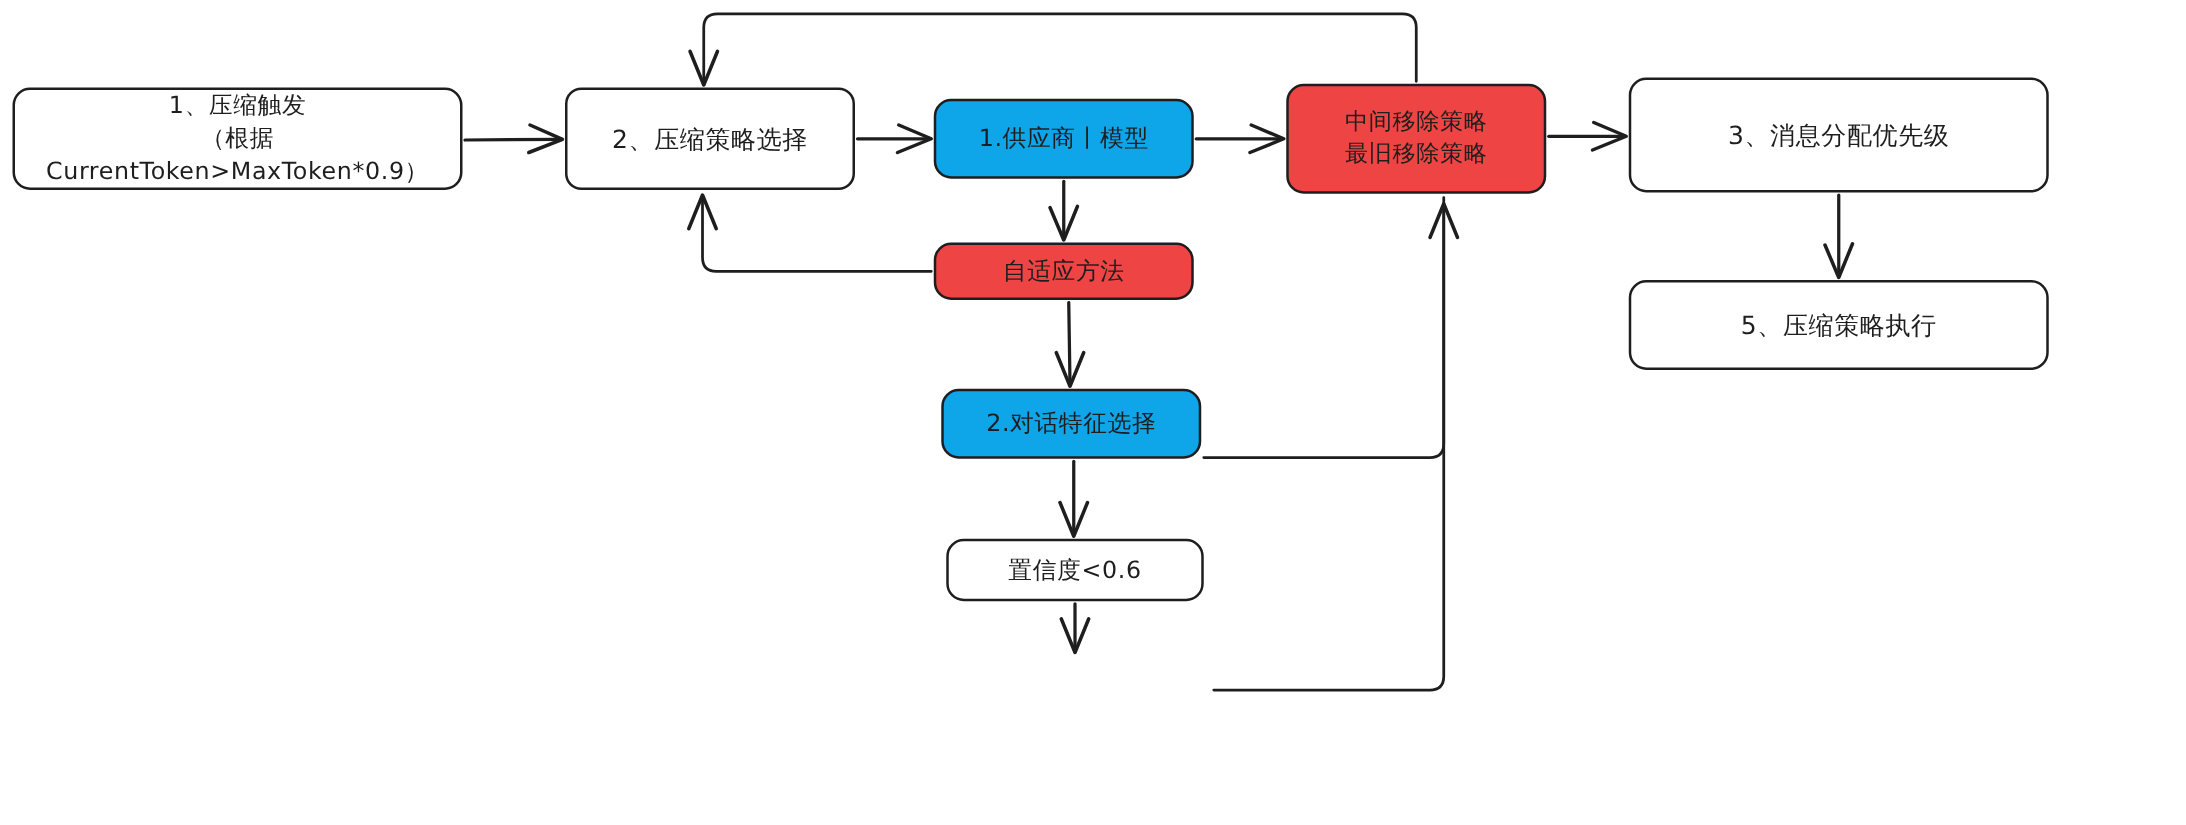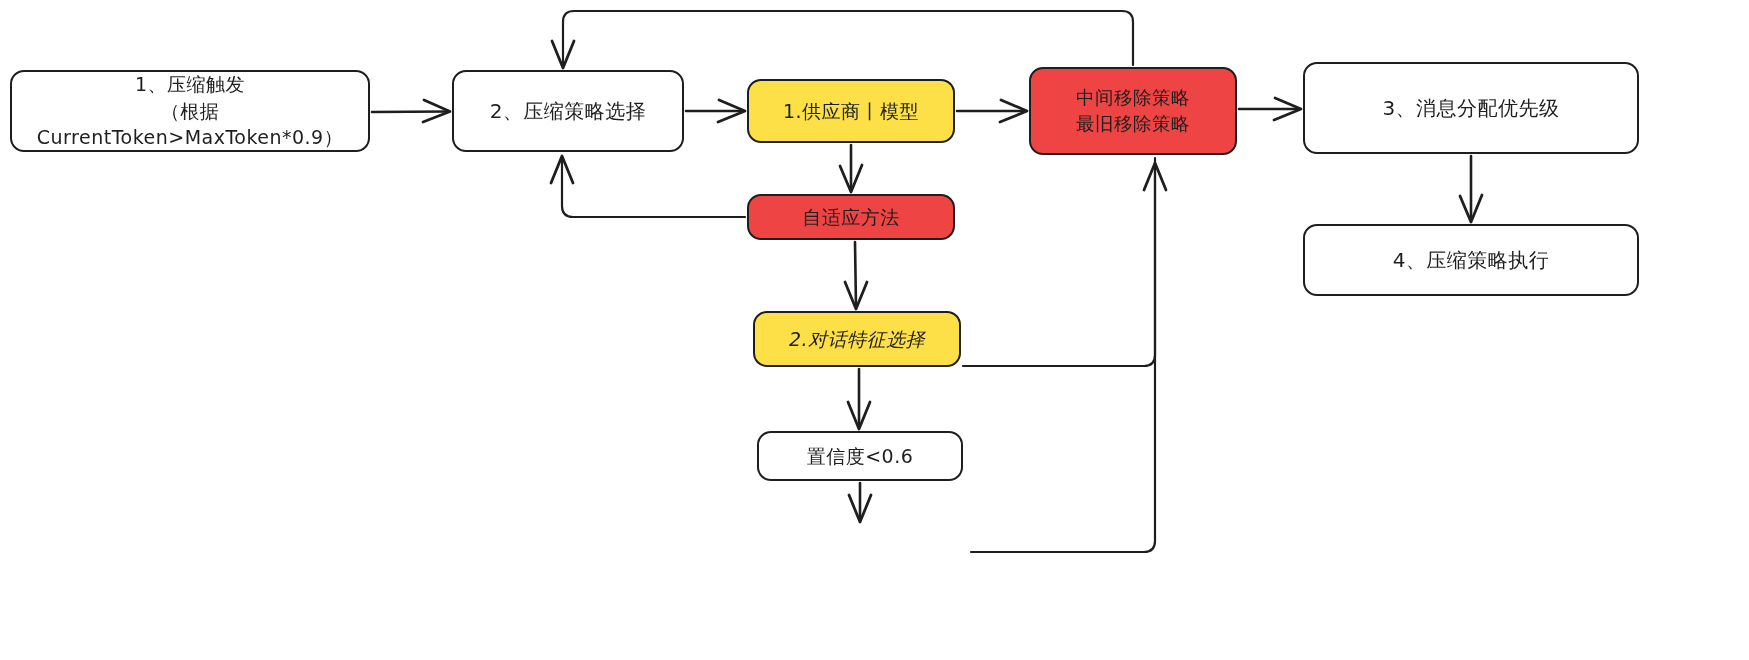--- a/index.html
+++ b/index.html
@@ -18,21 +18,21 @@
     text-align:center;
     border:2.6px solid #1e1e1e;
     border-radius:14px;
     color:#1e1e1e;
     line-height:1.42;
     letter-spacing:.5px;
     white-space:pre-line;
     padding:2px 6px;
   }
   .fill-white{background:#ffffff;}
-  .fill-green{background:#fde047;}
+  .fill-green{background:#0ea5e9;}
   .fill-yellow{background:#ef4444;}
   .t18{font-size:18.5px;}
   .t19{font-size:19px;}
   .t20{font-size:20px;}
 </style>
 </head>
 <body>
 
 <div id="canvas">
 
@@ -106,31 +106,31 @@
 
     <g>
       <path class="ln-thin" d="M971 552 L1144 552 Q1155 552 1155 541 L1155 166"></path>
       <path class="ah" d="M1144 190 L1155 163 L1166 190"></path>
     </g>
   </svg>
 
   <div class="node fill-white t19" style="left:10px;top:70px;width:360px;height:82px;">1、压缩触发
 （根据CurrentToken&gt;MaxToken*0.9）</div>
 
-  <div class="node fill-white t20" style="left:452px;top:70px;width:232px;height:82px;">2、压缩策略选择</div>
+  <div class="node fill-white t20" style="left:452px;top:70px;width:232px;height:82px;border-radius:13px;">2、压缩策略选择</div>
 
   <div class="node fill-green t19" style="left:747px;top:79px;width:208px;height:64px;">1.供应商丨模型</div>
 
   <div class="node fill-yellow t18" style="left:1029px;top:67px;width:208px;height:88px;">中间移除策略
 最旧移除策略</div>
 
   <div class="node fill-white t20" style="left:1303px;top:62px;width:336px;height:92px;text-align:center;">3、消息分配优先级</div>
 
-  <div class="node fill-white t20" style="left:1303px;top:224px;width:336px;height:72px;">4、压缩策略执行</div>
+  <div class="node fill-white t20" style="left:1303px;top:224px;width:336px;height:72px;">5、压缩策略执行</div>
 
   <div class="node fill-yellow t19" style="left:747px;top:194px;width:208px;height:46px;">自适应方法</div>
 
-  <div class="node fill-green t19" style="left:753px;top:311px;width:208px;height:56px;font-style:italic;">2.对话特征选择</div>
+  <div class="node fill-green t19" style="left:753px;top:311px;width:208px;height:56px;">2.对话特征选择</div>
 
   <div class="node fill-white t19" style="left:757px;top:431px;width:206px;height:50px;">置信度&lt;0.6</div>
 
 
 </div>
 
 </body></html>

